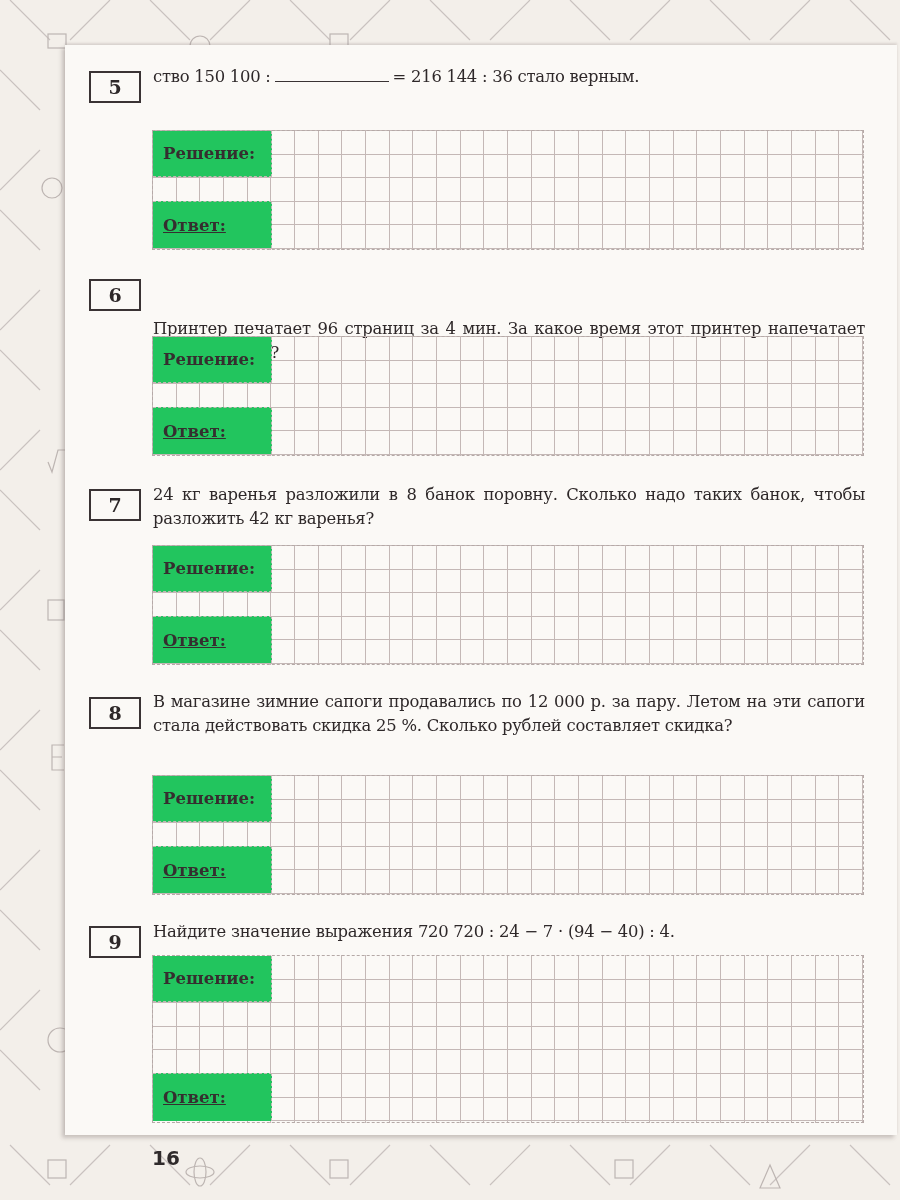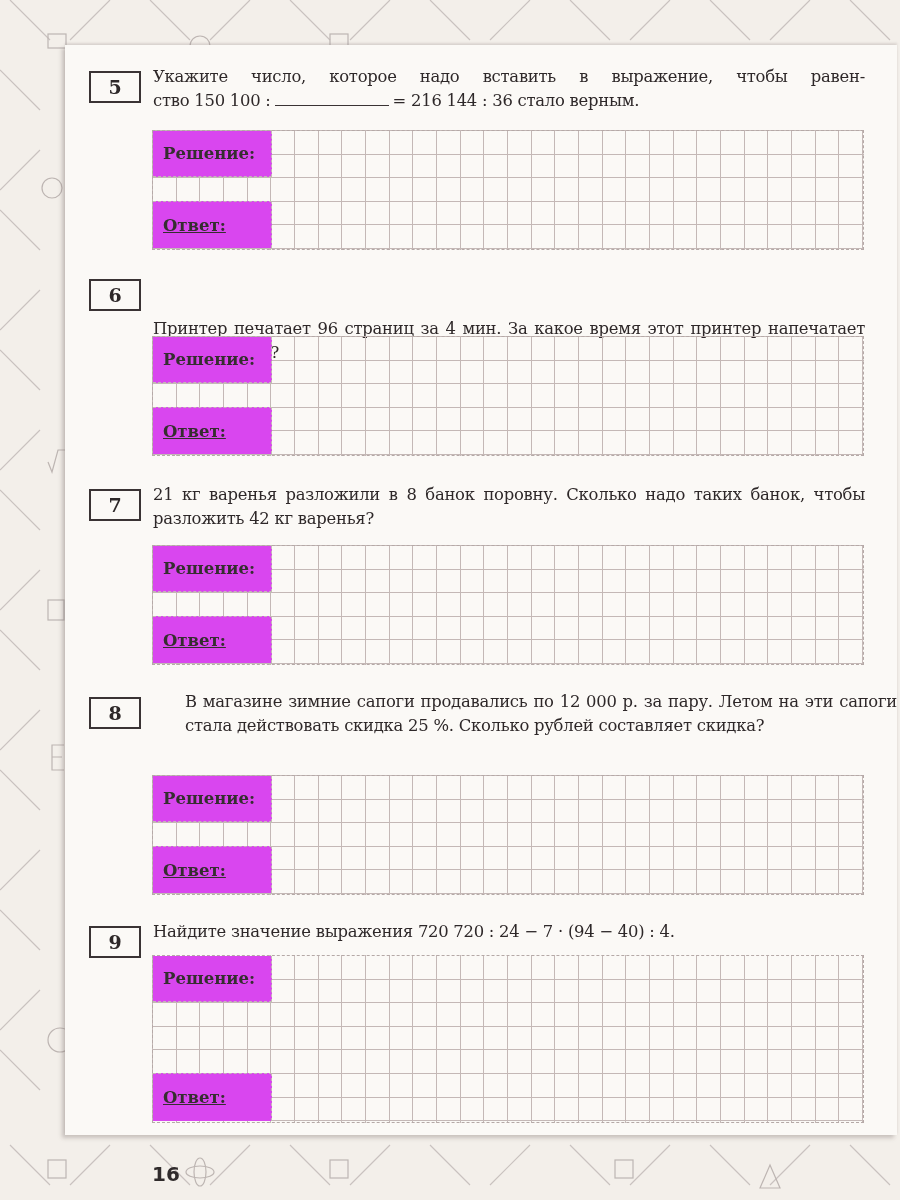--- a/index.html
+++ b/index.html
@@ -32,31 +32,31 @@
   }
   .grid-wrap { position: absolute; left: 87px; }
   .grid {
     position: absolute; left: 0; top: 0;
     border: 1px dashed #b5a9a7;
     background-image:
       repeating-linear-gradient(to right, transparent 0, transparent 22.67px, #c4b8b6 22.67px, #c4b8b6 23.67px),
       repeating-linear-gradient(to bottom, transparent 0, transparent 22.6px, #c4b8b6 22.6px, #c4b8b6 23.6px);
   }
   .label-block {
-    position: absolute; left: 0; background: #d946ef;
+    position: absolute; left: 0; background: #22c55e;
     border-right: 1px dashed #c4b8b6;
     font-family: "DejaVu Serif", serif; font-weight: bold; font-size: 16.5px;
     color: #352e2f; box-sizing: border-box; padding-left: 10px;
     display: flex; align-items: center;
   }
   .label-block.top { border-bottom: 1px dashed #c4b8b6; }
   .label-block.bot { border-top: 1px dashed #c4b8b6; text-decoration: underline; }
   .page-number {
     position: absolute; left: 152px; top: 1146px;
-    font-family: "DejaVu Sans", sans-serif; font-weight: bold; font-size: 20px; color: #2f2a2b; margin-top: 16px;
+    font-family: "DejaVu Sans", sans-serif; font-weight: bold; font-size: 20px; color: #2f2a2b;
   }
 </style>
 </head>
 <body>
 
 <svg class="bg-pattern" viewBox="0 0 900 1200" xmlns="http://www.w3.org/2000/svg">
   <g stroke="#c9c2bf" stroke-width="1.2" fill="none">
     <path d="M10 0 L50 40 M110 0 L70 40 M150 0 L190 40 M250 0 L210 40 M290 0 L330 40 M390 0 L350 40 M430 0 L470 40 M530 0 L490 40 M570 0 L610 40 M670 0 L630 40 M710 0 L750 40 M810 0 L770 40 M850 0 L890 40"></path>
     <path d="M0 70 L40 110 M0 210 L40 250 M0 350 L40 390 M0 490 L40 530 M0 630 L40 670 M0 770 L40 810 M0 910 L40 950 M0 1050 L40 1090"></path>
     <path d="M40 150 L0 190 M40 290 L0 330 M40 430 L0 470 M40 570 L0 610 M40 710 L0 750 M40 850 L0 890 M40 990 L0 1030"></path>
@@ -78,21 +78,20 @@
     <path d="M64 745 L52 745 L52 770 L64 770 M52 757 L62 757"></path>
     <circle cx="60" cy="1040" r="12"></circle>
   </g>
 </svg>
 
 <div class="card">
 
   <div class="task" style="top:0;">
     <div class="num-box" style="top:26px;">5</div>
     <div class="task-text" style="top:20px;">
-      <div style="text-align:justify; text-align-last:justify;">Укажите число, которое надо вставить в выражение, чтобы равен-</div>
       <div>
         <span>ство 150 100 :</span><span class="blank"></span><span>= 216 144 : 36 стало верным.</span>
       </div>
     </div>
     <div class="grid-wrap" style="top:85px;">
       <div class="grid" style="width:710px; height:118px;"></div>
       <div class="label-block top" style="top:1px; left:1px; width:119px; height:46px;">Решение:</div>
       <div class="label-block bot" style="top:71px; left:1px; width:119px; height:47px;">Ответ:</div>
     </div>
   </div>
@@ -102,31 +101,31 @@
     <div class="task-text" style="top:232px;margin-top:40px;">Принтер печатает 96 страниц за 4 мин. За какое время этот прин­тер напечатает 144 страницы?</div>
     <div class="grid-wrap" style="top:291px;">
       <div class="grid" style="width:710px; height:118px;"></div>
       <div class="label-block top" style="top:1px; left:1px; width:119px; height:46px;">Решение:</div>
       <div class="label-block bot" style="top:71px; left:1px; width:119px; height:47px;">Ответ:</div>
     </div>
   </div>
 
   <div class="task" style="top:0;">
     <div class="num-box" style="top:444px;">7</div>
-    <div class="task-text" style="top:438px;">21 кг варенья разложили в 8 банок поровну. Сколько надо таких банок, чтобы разложить 42 кг варенья?</div>
+    <div class="task-text" style="top:438px;">24 кг варенья разложили в 8 банок поровну. Сколько надо таких банок, чтобы разложить 42 кг варенья?</div>
     <div class="grid-wrap" style="top:500px;">
       <div class="grid" style="width:710px; height:118px;"></div>
       <div class="label-block top" style="top:1px; left:1px; width:119px; height:46px;">Решение:</div>
       <div class="label-block bot" style="top:71px; left:1px; width:119px; height:47px;">Ответ:</div>
     </div>
   </div>
 
   <div class="task" style="top:0;">
     <div class="num-box" style="top:652px;">8</div>
-    <div class="task-text" style="top:645px;margin-left:32px;">В магазине зимние сапоги продавались по 12 000 р. за пару. Летом на эти сапоги стала действовать скидка 25 %. Сколько рублей со­ставляет скидка?</div>
+    <div class="task-text" style="top:645px;">В магазине зимние сапоги продавались по 12 000 р. за пару. Летом на эти сапоги стала действовать скидка 25 %. Сколько рублей со­ставляет скидка?</div>
     <div class="grid-wrap" style="top:730px;">
       <div class="grid" style="width:710px; height:118px;"></div>
       <div class="label-block top" style="top:1px; left:1px; width:119px; height:46px;">Решение:</div>
       <div class="label-block bot" style="top:71px; left:1px; width:119px; height:47px;">Ответ:</div>
     </div>
   </div>
 
   <div class="task" style="top:0;">
     <div class="num-box" style="top:881px;">9</div>
     <div class="task-text" style="top:875px;">Найдите значение выражения 720 720 : 24 − 7 · (94 − 40) : 4.</div>

